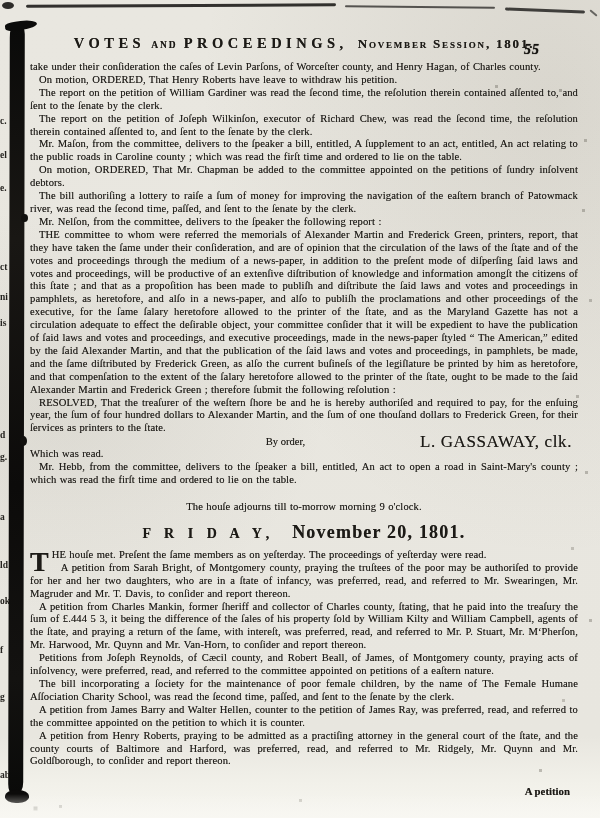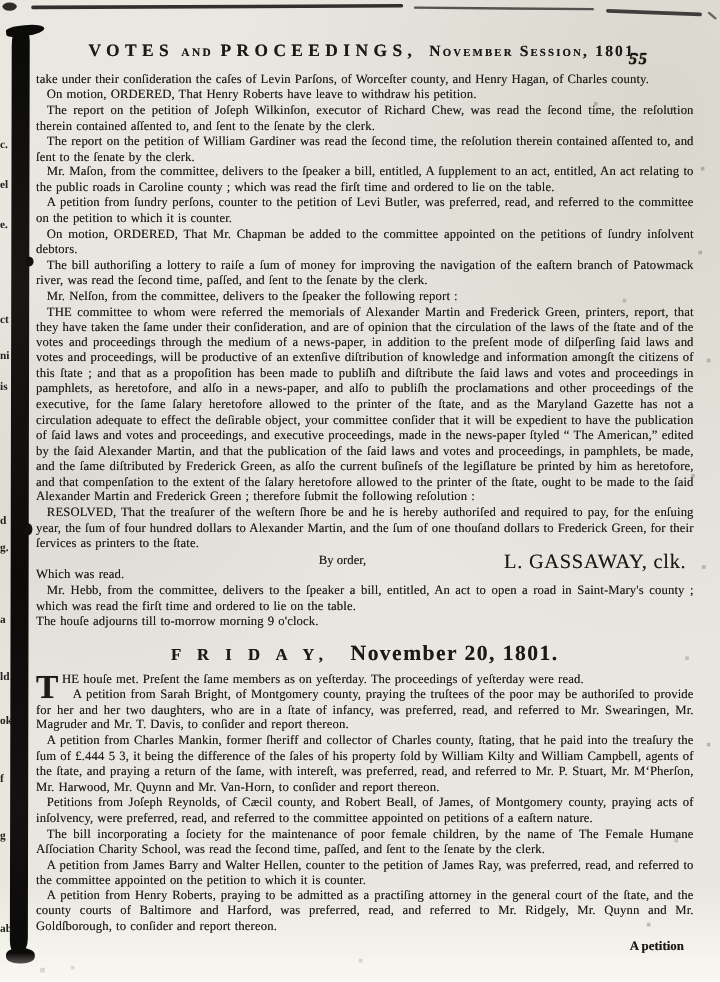--- a/index.html
+++ b/index.html
@@ -63,37 +63,37 @@
   .hdr .and { font-size:9.5px; font-weight:bold; letter-spacing:2px; margin:0 2px; }
   .hdr .session { font-size:13px; font-weight:bold; font-variant:small-caps; letter-spacing:1.8px; margin-left:6px; }
 
   .pagenum { position:absolute; left:524px; top:42px; font-size:14px; font-weight:bold;
     font-style:italic; letter-spacing:1px; color:#14120f; text-shadow:0 0 1px #14120f; }
 
   .p { font-size:10.6px; line-height:12.9px; text-align:justify; text-indent:9px;
     word-spacing:.6px; letter-spacing:.1px; color:#1d1b17;
     text-shadow:0 0 .4px rgba(25,22,18,.55); }
   .cont { text-indent:0; }
-  .center { text-align:left; text-indent:0; }
+  .center { text-align:center; text-indent:0;margin-top:14px; }
 
   .sigline { display:flex; font-size:10.6px; line-height:13px; text-shadow:0 0 .4px rgba(25,22,18,.55); }
   .sigline .by { margin-left:43%; }
   .sigline .name { margin-left:auto; margin-right:6px; font-size:17px; letter-spacing:.6px; }
 
   .dayhdr { text-align:center; margin:8px 0 6px; white-space:nowrap;
     text-shadow:0 0 .5px rgba(20,18,14,.55); }
   .dayhdr .day { font-size:14px; font-weight:bold; letter-spacing:5px; }
   .dayhdr .date { font-size:18px; font-weight:bold; letter-spacing:1.2px; margin-left:14px; }
 
   .dropblock { overflow:visible; }
   .dropcap { float:left; font-size:28px; line-height:23px; font-weight:bold;
     margin:1px 3px 0 0; text-shadow:0 0 .6px rgba(20,18,14,.6); }
 
   .catchword { text-align:right; font-size:10.8px; font-weight:bold; padding-right:8px;
-    margin-top:3px; text-shadow:0 0 .5px rgba(25,22,18,.6); }
+    margin-top:17px; text-shadow:0 0 .5px rgba(25,22,18,.6); }
 </style>
 </head>
 <body>
 
 <div class="page">
 
   <div class="scratch s1"></div>
   <div class="scratch s2"></div>
   <div class="scratch s3"></div>
   <div class="scratch s4"></div>
@@ -126,24 +126,23 @@
 
     <div class="hdr">
       <span class="big">VOTES</span>
       <span class="and">AND</span>
       <span class="big">PROCEEDINGS,</span>
       <span class="session">November Session, 1801.</span>
     </div>
 
     <p class="p cont">take under their conſideration the caſes of Levin Parſons, of Worceſter county, and Henry Hagan, of Charles county.</p>
     <p class="p">On motion, ORDERED, That Henry Roberts have leave to withdraw his petition.</p>
+    <p class="p">The report on the petition of William Gardiner was read the ſecond time, the reſolution therein contained aſſented to, and ſent to the ſenate by the clerk.</p>
     <p class="p">The report on the petition of Joſeph Wilkinſon, executor of Richard Chew, was read the ſecond time, the reſolution therein contained aſſented to, and ſent to the ſenate by the clerk.</p>
-    <p class="p">The report on the petition of William Gardiner was read the ſecond time, the reſolution therein contained aſſented to, and ſent to the ſenate by the clerk.</p>
     <p class="p">Mr. Maſon, from the committee, delivers to the ſpeaker a bill, entitled, A ſupplement to an act, entitled, An act relating to the public roads in Caroline county ; which was read the firſt time and ordered to lie on the table.</p>
-    <p class="p">A petition from ſundry perſons, counter to the petition of Levi Butler, was preferred, read, and referred to the committee on the petition to which it is counter.</p>
     <p class="p">On motion, ORDERED, That Mr. Chapman be added to the committee appointed on the petitions of ſundry inſolvent debtors.</p>
     <p class="p">The bill authoriſing a lottery to raiſe a ſum of money for improving the navigation of the eaſtern branch of Patowmack river, was read the ſecond time, paſſed, and ſent to the ſenate by the clerk.</p>
     <p class="p">Mr. Nelſon, from the committee, delivers to the ſpeaker the following report :</p>
     <p class="p">THE committee to whom were referred the memorials of Alexander Martin and Frederick Green, printers, report, that they have taken the ſame under their conſideration, and are of opinion that the circulation of the laws of the ſtate and of the votes and proceedings through the medium of a news-paper, in addition to the preſent mode of diſperſing ſaid laws and votes and proceedings, will be productive of an extenſive diſtribution of knowledge and information amongſt the citizens of this ſtate ; and that as a propoſition has been made to publiſh and diſtribute the ſaid laws and votes and proceedings in pamphlets, as heretofore, and alſo in a news-paper, and alſo to publiſh the proclamations and other proceedings of the executive, for the ſame ſalary heretofore allowed to the printer of the ſtate, and as the Maryland Gazette has not a circulation adequate to effect the deſirable object, your committee conſider that it will be expedient to have the publication of ſaid laws and votes and proceedings, and executive proceedings, made in the news-paper ſtyled “ The American,” edited by the ſaid Alexander Martin, and that the publication of the ſaid laws and votes and proceedings, in pamphlets, be made, and the ſame diſtributed by Frederick Green, as alſo the current buſineſs of the legiſlature be printed by him as heretofore, and that compenſation to the extent of the ſalary heretofore allowed to the printer of the ſtate, ought to be made to the ſaid Alexander Martin and Frederick Green ; therefore ſubmit the following reſolution :</p>
     <p class="p">RESOLVED, That the treaſurer of the weſtern ſhore be and he is hereby authoriſed and required to pay, for the enſuing year, the ſum of four hundred dollars to Alexander Martin, and the ſum of one thouſand dollars to Frederick Green, for their ſervices as printers to the ſtate.</p>
 
     <div class="sigline">
       <span class="by">By order,</span>
       <span class="name">L. GASSAWAY, clk.</span>
     </div>

